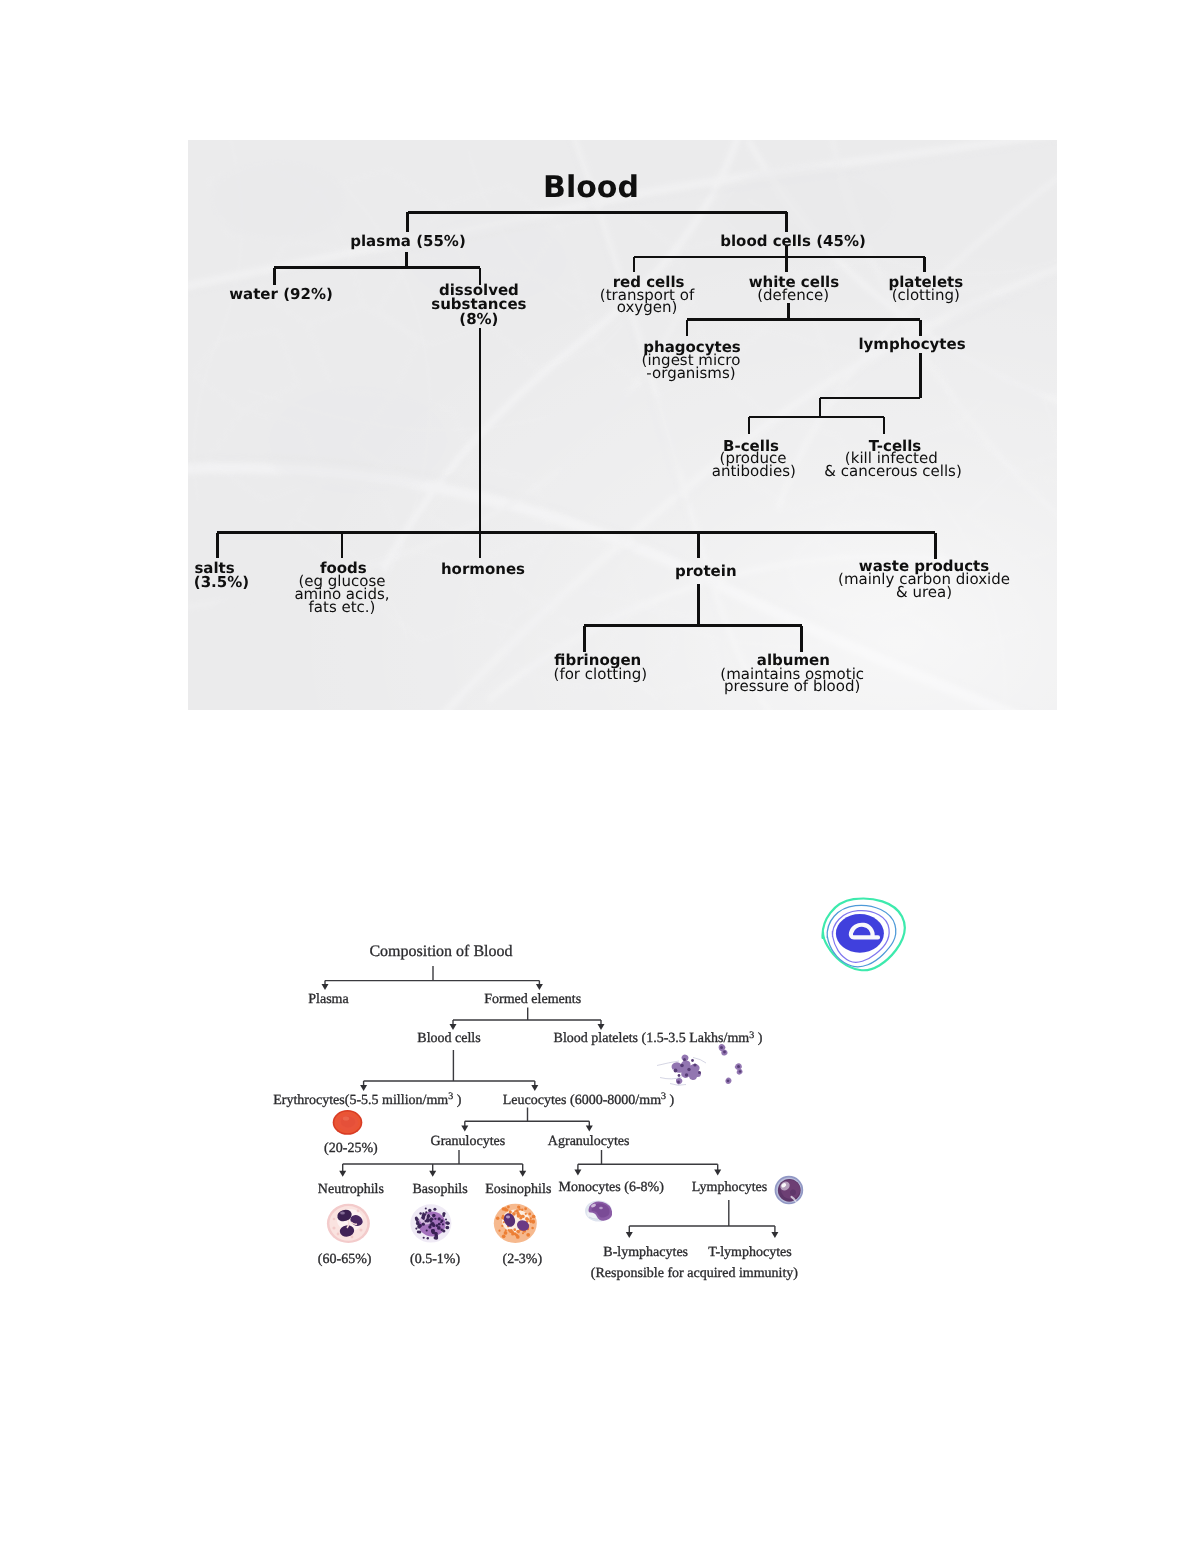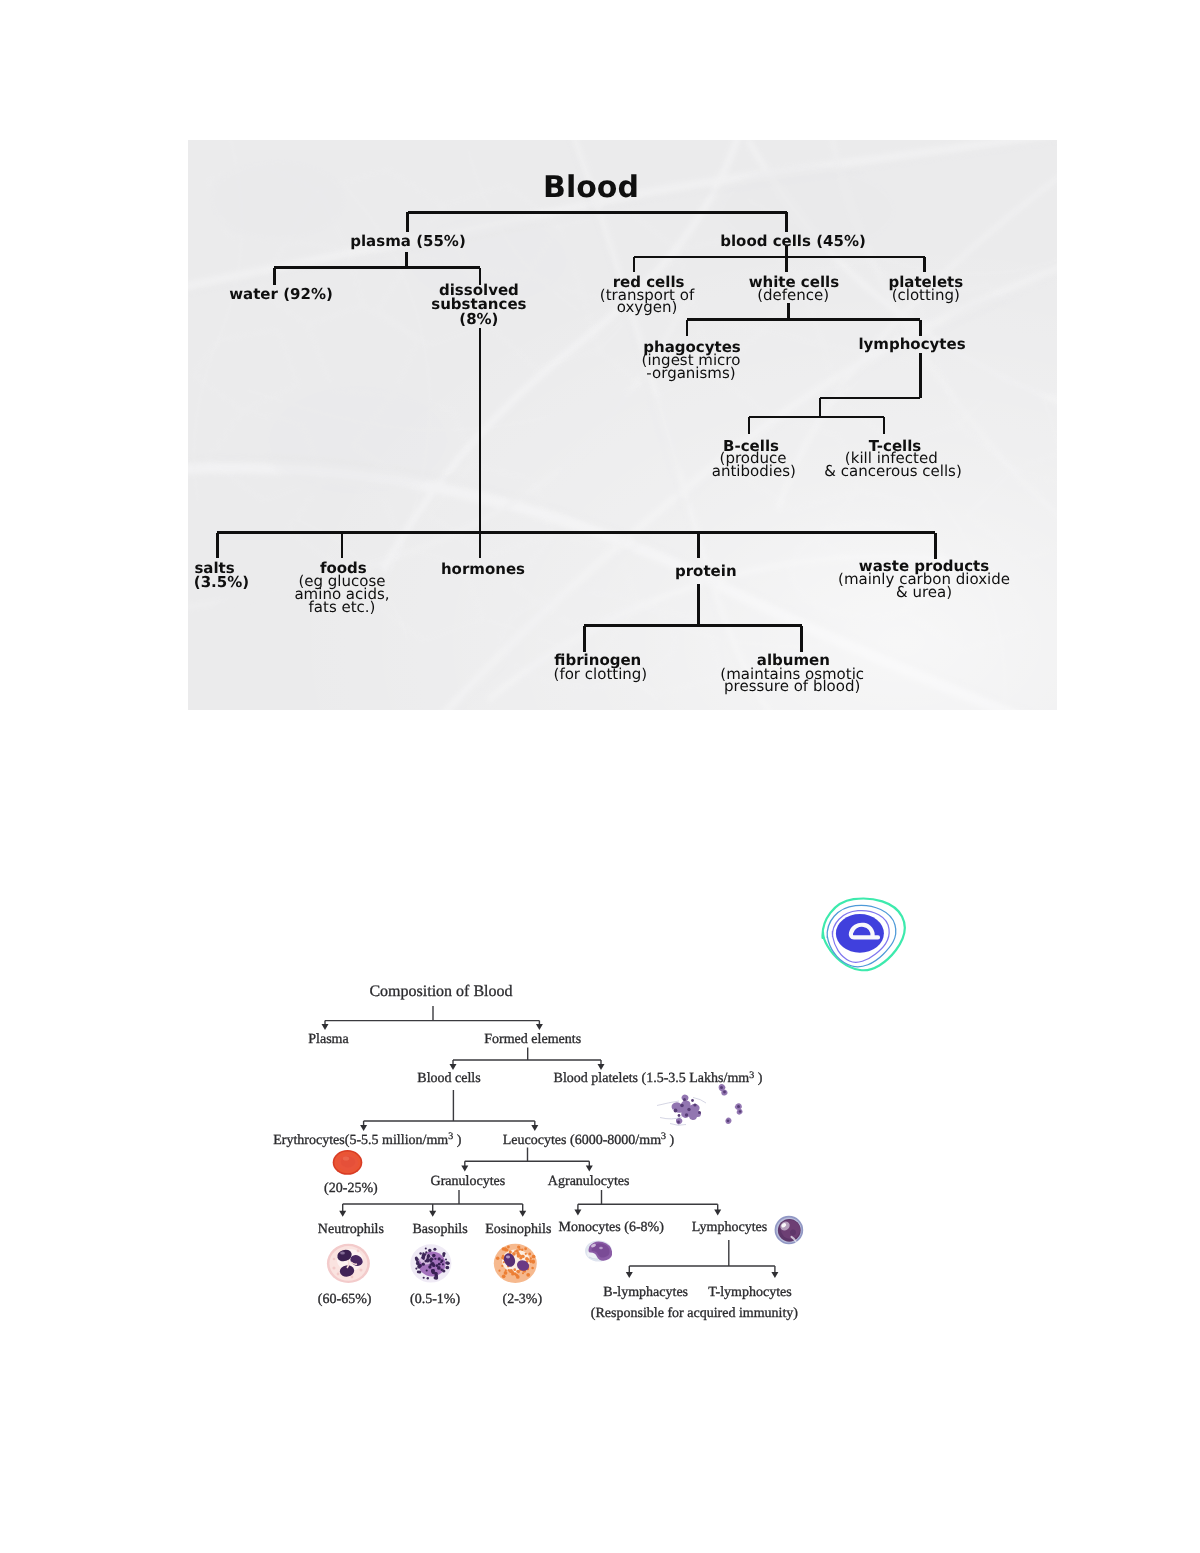--- a/index.html
+++ b/index.html
@@ -13,21 +13,21 @@
 
   
   #fig1{position:absolute;left:188px;top:140px;width:869px;height:570px;overflow:hidden;
         filter:blur(0.22px) contrast(1.02);}
   #fig1 svg{position:absolute;left:0;top:0;}
 
   
   #logo{position:absolute;left:820px;top:897px;width:100px;height:78px;}
 
   
-  #fig2{position:absolute;left:262px;top:972px;width:566px;height:370px;overflow:hidden;
+  #fig2{position:absolute;left:262px;top:932px;width:566px;height:370px;overflow:hidden;
         filter:blur(0.38px);text-decoration:underline;}
   #fig2 svg{position:absolute;left:0;top:0;}
 
   .f1-title{font-size:30px;font-weight:bold;letter-spacing:0px;}
   .f1-b{font-size:15px;font-weight:bold;}
   .f1-r{font-size:15px;font-weight:normal;}
   .f2{font-size:14px;stroke:#2b2b2e;stroke-width:0.32px;paint-order:stroke fill;}
   .f2-t{font-size:16px;stroke:#2b2b2e;stroke-width:0.3px;paint-order:stroke fill;}
   .sup{font-size:10px;}
 </style>

